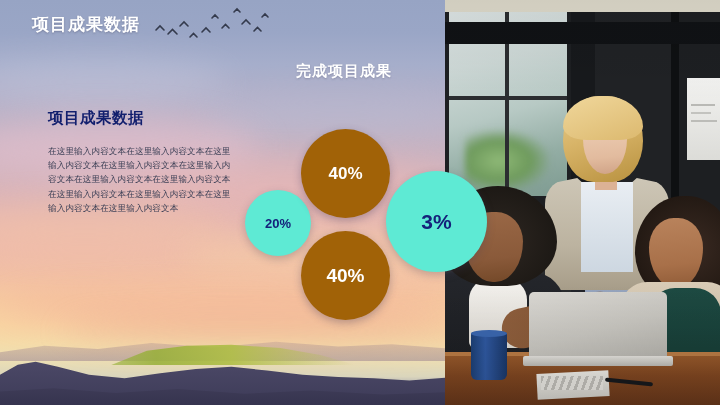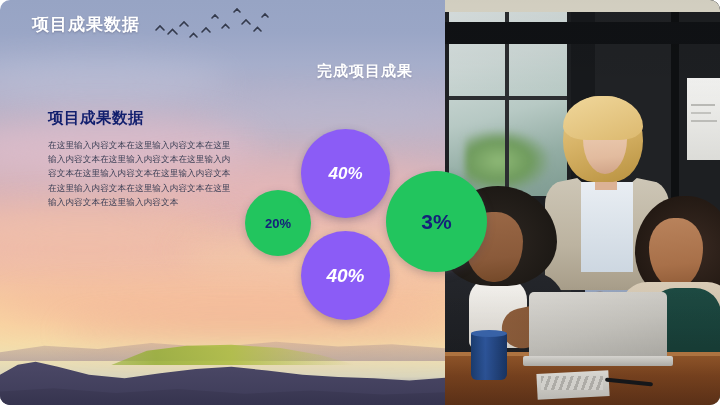--- a/index.html
+++ b/index.html
@@ -2,21 +2,20 @@
 <html><head>
 <meta charset="utf-8">
 <style>
   * { margin:0; padding:0; box-sizing:border-box; }
   html,body { width:720px; height:405px; overflow:hidden; background:#fff; }
   body { font-family:"Liberation Sans", sans-serif; }
 
   #slide {
     position:relative; width:720px; height:405px; overflow:hidden;
     background:#fff;
-    border-radius:10px;
   }
 
   
   .left-panel {
     position:absolute; left:0; top:0; width:445px; height:405px;
     overflow:hidden;
     background:
       linear-gradient(to bottom,
         #97a4c4 0%,
         #9aa6c6 8%,
@@ -89,44 +88,43 @@
     text-shadow:0 1px 2px rgba(60,60,90,.35);
   }
 
   
   .section-heading {
     position:absolute; left:48px; top:108px;
     font-size:15.5px; font-weight:bold; color:#121f6e;
     letter-spacing:.5px;
   }
   .body-copy {
-    position:absolute; left:48px; top:138px; width:186px;
+    position:absolute; left:48px; top:144px; width:186px;
     font-size:8.6px; line-height:14.2px; color:#3b3f55;
     letter-spacing:.1px;
   }
   .body-copy p + p { margin-top:12px; }
 
   
   .centre-title {
     position:absolute; left:296px; top:62px;
     font-size:15px; font-weight:bold; color:#ffffff;
     letter-spacing:1px;
     text-shadow:0 1px 2px rgba(70,70,100,.30);
-    margin-left:21px;
   }
 
   
   .bubble {
     position:absolute; border-radius:50%;
     display:flex; align-items:center; justify-content:center;
     font-weight:bold;
   }
-  .bubble.navy  { background:#8b5cf6; color:#ffffff;
-                  box-shadow:0 3px 9px rgba(40,40,80,.30);font-style:italic; }
-  .bubble.white { background:#22c55e; color:#14217a;
+  .bubble.navy  { background:#a16207; color:#ffffff;
+                  box-shadow:0 3px 9px rgba(40,40,80,.30); }
+  .bubble.white { background:#5eead4; color:#14217a;
                   box-shadow:0 3px 9px rgba(70,60,90,.28); }
 
   
   .b-20 { left:245px; top:190px; width:66px;  height:66px;  font-size:13px; }
   .b-40a{ left:301px; top:129px; width:89px;  height:89px;  font-size:17px; }
   .b-40b{ left:301px; top:231px; width:89px;  height:89px;  font-size:19px; }
   .b-60 { left:386px; top:171px; width:101px; height:101px; font-size:21px; z-index:6; }
 
   
   .photo {

